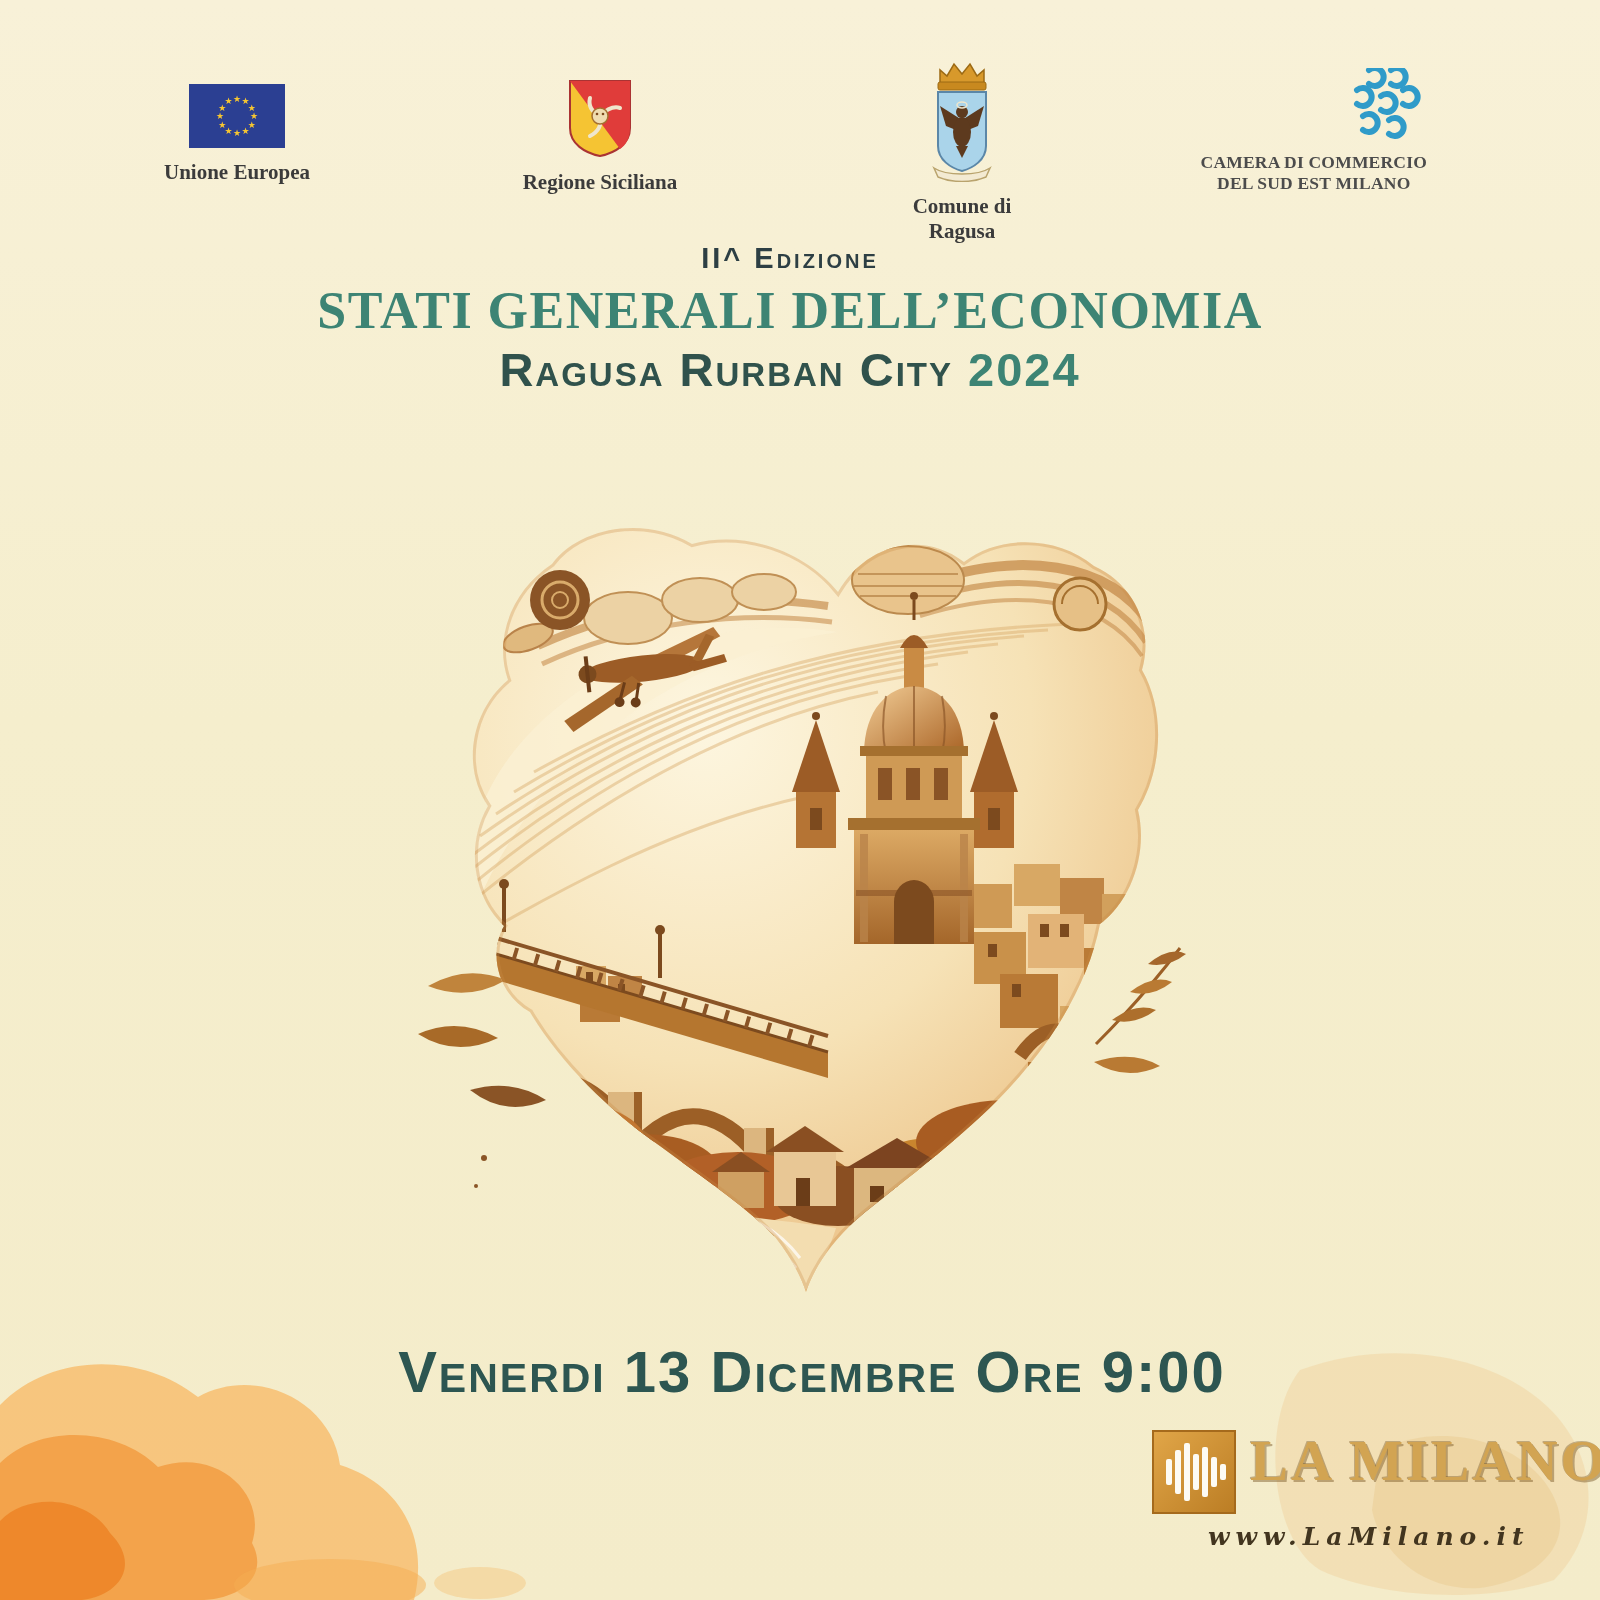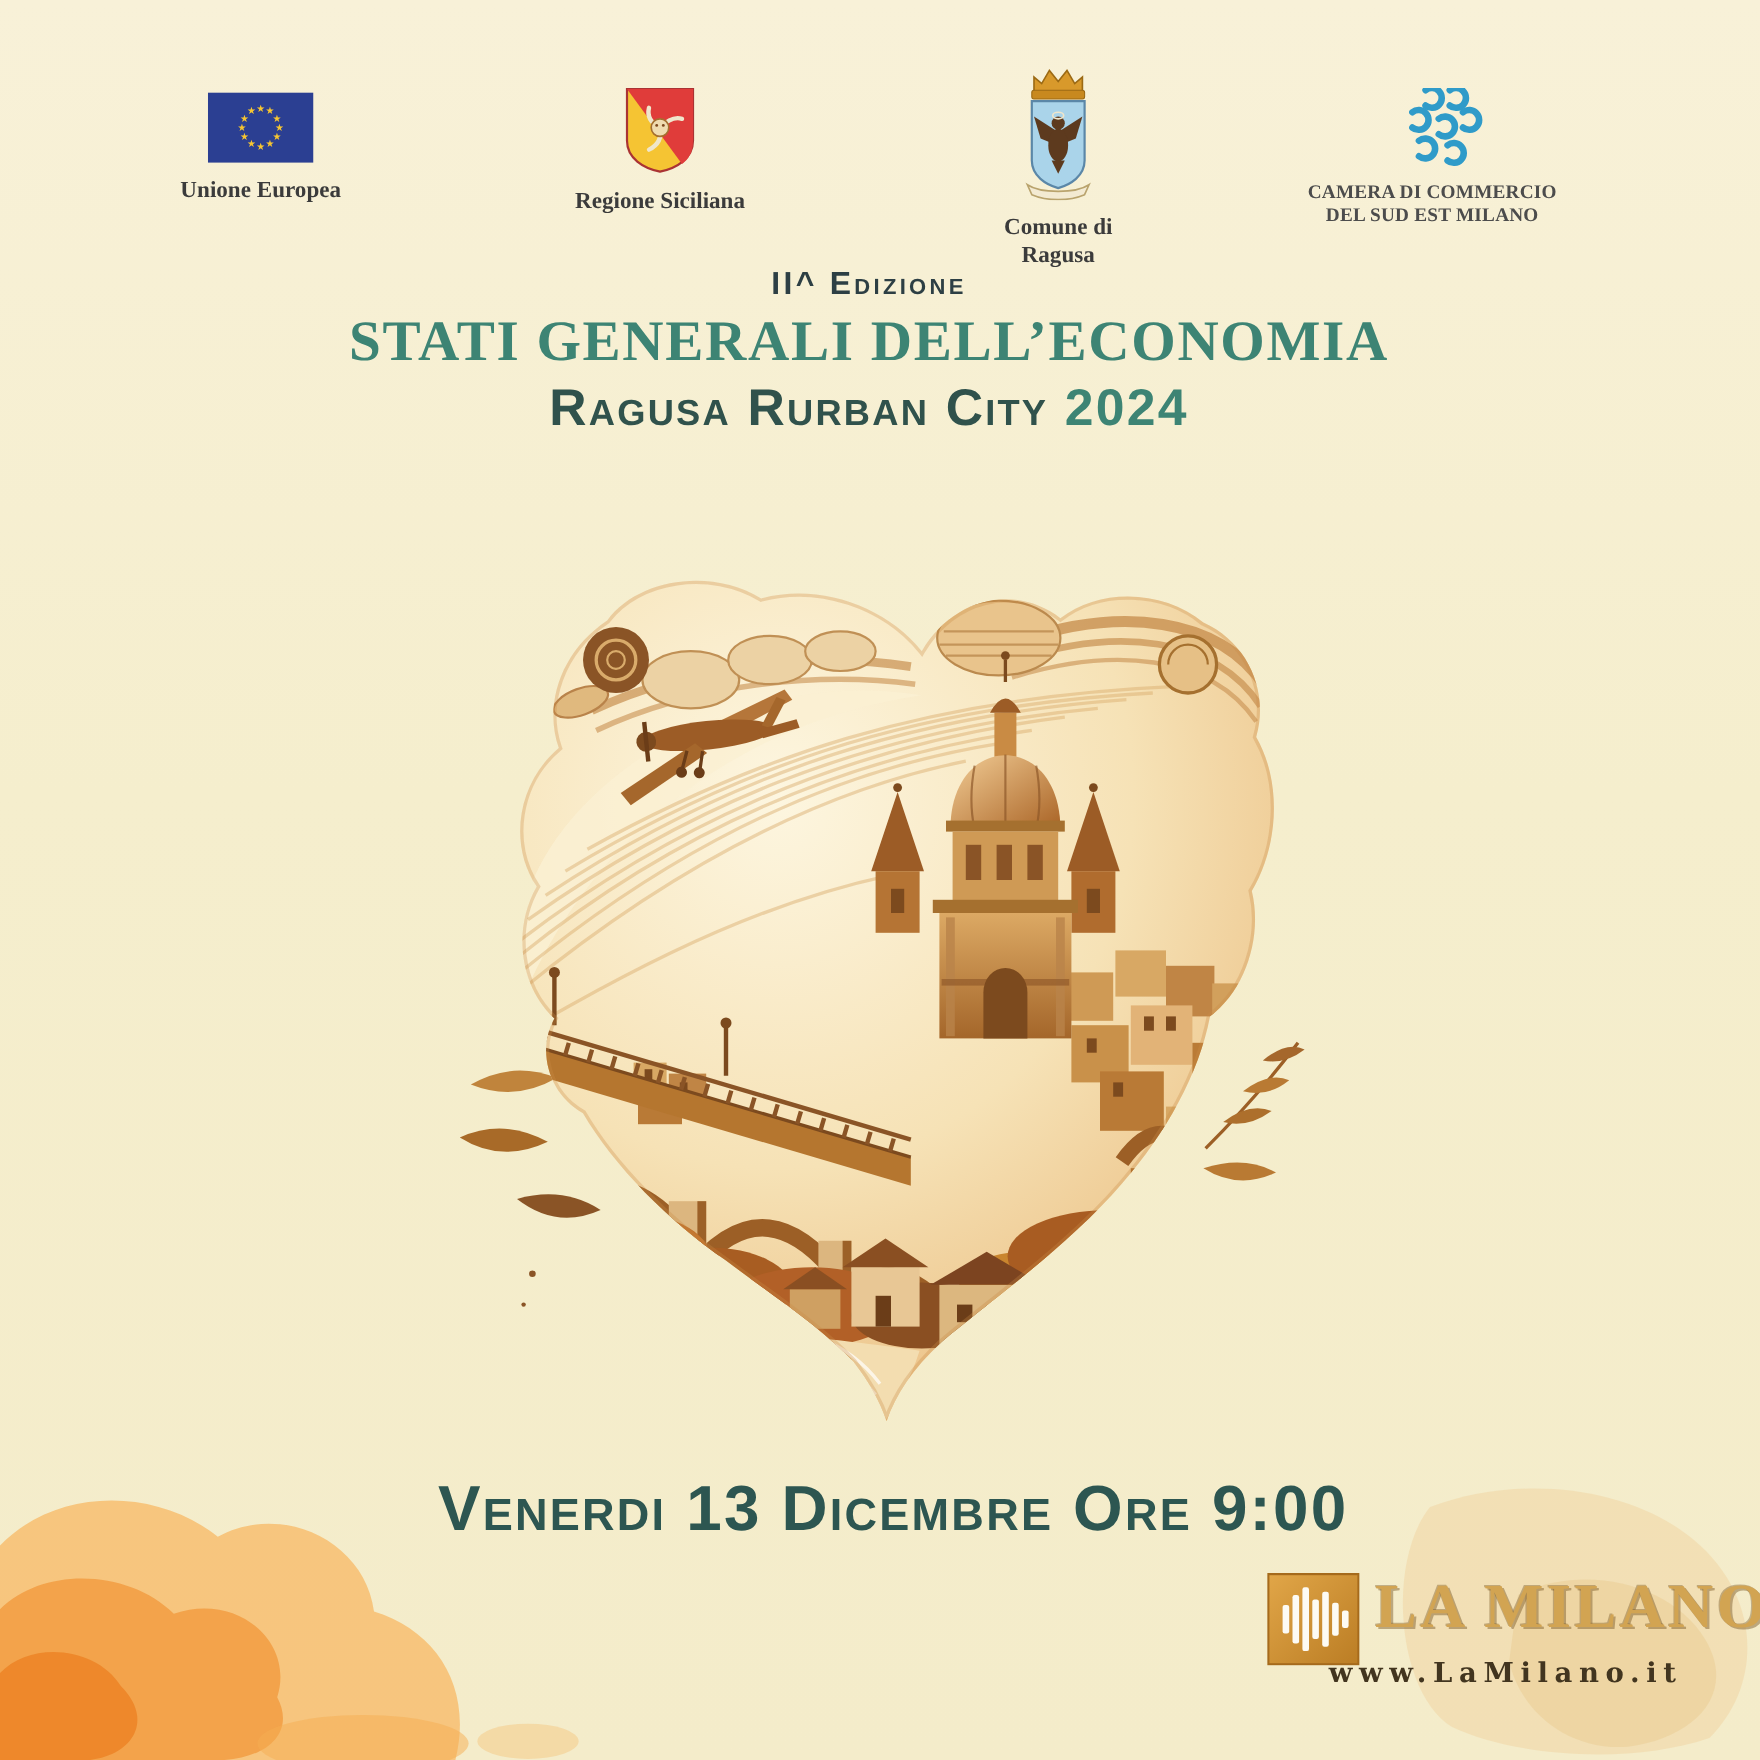--- a/index.html
+++ b/index.html
@@ -6,21 +6,21 @@
   .canvas{position:relative;width:1600px;height:1600px;overflow:hidden;
     background:linear-gradient(180deg,#f8f1d8 0%,#f5eecd 45%,#f4ecca 100%);
     font-family:"Liberation Sans", sans-serif;}
   svg{display:block;}
 
   
   .logo-block{position:absolute;display:flex;flex-direction:column;align-items:center;}
   .logo-eu{left:152px;top:84px;width:170px;}
   .logo-sicilia{left:510px;top:78px;width:180px;}
   .logo-ragusa{left:877px;top:58px;width:170px;}
-  .logo-camera{left:1177px;top:80px;width:250px;}
+  .logo-camera{left:1177px;top:68px;width:250px;align-items:flex-end;}
   .logo-label{margin-top:12px;font-size:21px;font-weight:bold;color:#3b3b3b;text-align:center;font-family:Liberation Serif, serif;}
   .logo-label.small{margin-top:8px;font-size:17.5px;line-height:1.22;color:#4c4c4c;letter-spacing:.2px;}
 
   
   .titles{position:absolute;left:0;right:0;top:242px;text-align:center;transform:translateX(-10px);}
   .edition{font-size:29px;font-weight:bold;font-variant:small-caps;letter-spacing:3px;color:#2d3f44;}
   .main-title{margin:6px 0 0 0;font-family:"Liberation Serif", serif;font-weight:bold;
     font-size:52px;letter-spacing:1.5px;color:#3d8474;}
   .subtitle{margin-top:2px;font-size:47px;font-weight:bold;font-variant:small-caps;
     letter-spacing:2px;color:#30524c;}
@@ -33,22 +33,22 @@
   .event{position:absolute;left:0;right:0;top:1338px;text-align:center;z-index:2;margin-left:24px;}
   .event-date{font-size:58px;font-weight:bold;font-variant:small-caps;letter-spacing:2px;color:#2d5651;}
   .event-loc{margin-top:4px;font-size:49px;font-weight:bold;font-variant:small-caps;letter-spacing:1px;color:#3a8170;}
 
   
   .watermark{position:absolute;left:1146px;top:1422px;width:460px;height:150px;z-index:5;}
   .wm-icon{position:absolute;left:6px;top:8px;}
   .wm-brand{position:absolute;left:104px;top:6px;font-family:"Liberation Serif", serif;
     font-weight:bold;font-size:57px;letter-spacing:3px;color:#d2a452;white-space:nowrap;
     text-shadow:2px 2px 0 rgba(118,84,34,.45), -1px -1px 0 rgba(118,84,34,.4);}
-  .wm-url{position:absolute;left:62px;top:84px;font-family:"DejaVu Serif", serif;font-weight:bold;
-    font-size:25px;letter-spacing:6px;color:#42351f;white-space:nowrap;}
+  .wm-url{position:absolute;left:62px;top:100px;font-family:"DejaVu Serif", serif;font-weight:bold;
+    font-size:25px;letter-spacing:6px;color:#42351f;white-space:nowrap;font-style:italic;}
 
   .wash-left{position:absolute;left:0;top:1335px;z-index:0;}
   .wash-right{position:absolute;left:1080px;top:1330px;z-index:0;}
 </style>
 </head>
 <body>
 
 <div class="canvas">
 
   <svg class="wash-left" width="580" height="265" viewBox="0 0 580 265">

